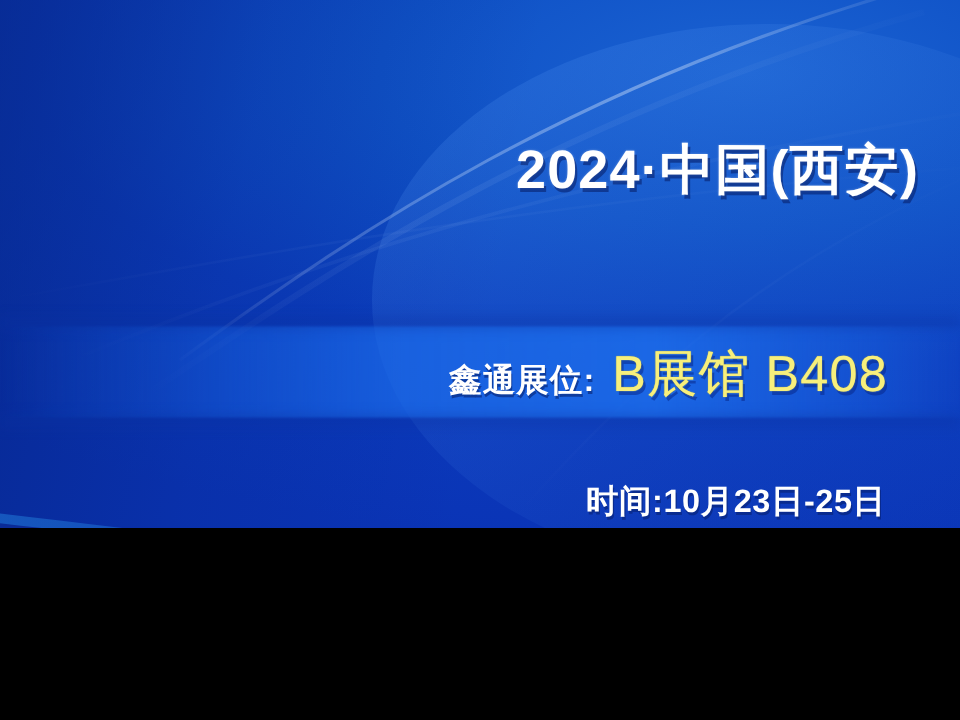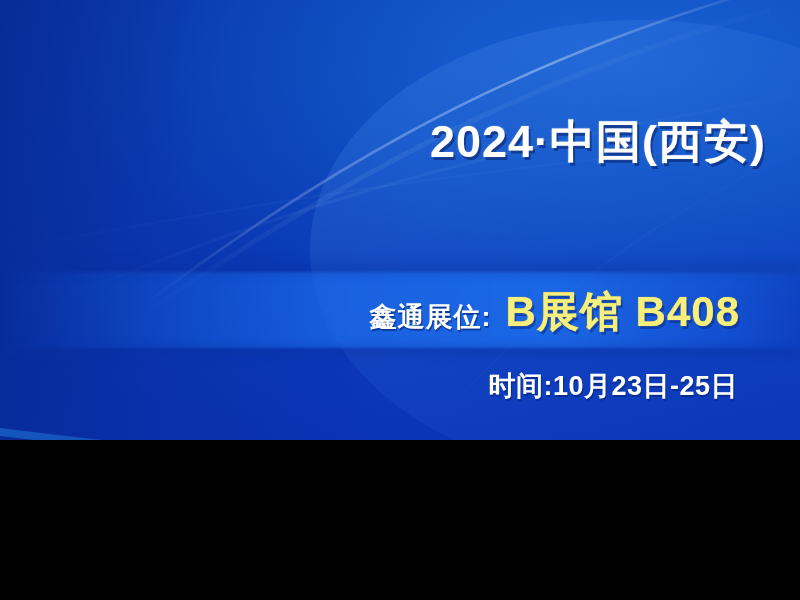--- a/index.html
+++ b/index.html
@@ -128,31 +128,31 @@
   }
   .booth-label {
     font-size: 27px;
     font-weight: bold;
     color: #ffffff;
     letter-spacing: 1px;
     text-shadow: 1px 2px 0 rgba(5,28,100,0.55);
   }
   .booth-value {
     font-size: 42px;
-    font-weight: bold;
+    font-weight: normal;
     color: #f7ef7c;
     letter-spacing: 1px;
     text-shadow:
       0 0 1px #d8c93a,
       2px 3px 0 rgba(8,40,140,0.55);
   }
 
   .meta-row {
     position: absolute;
-    top: 368px;
+    top: 400px;
     right: 62px;
     display: flex;
     align-items: baseline;
     gap: 30px;
     white-space: nowrap;
     flex-direction: column;
   }
   .meta-item {
     font-size: 27px;
     font-weight: bold;

